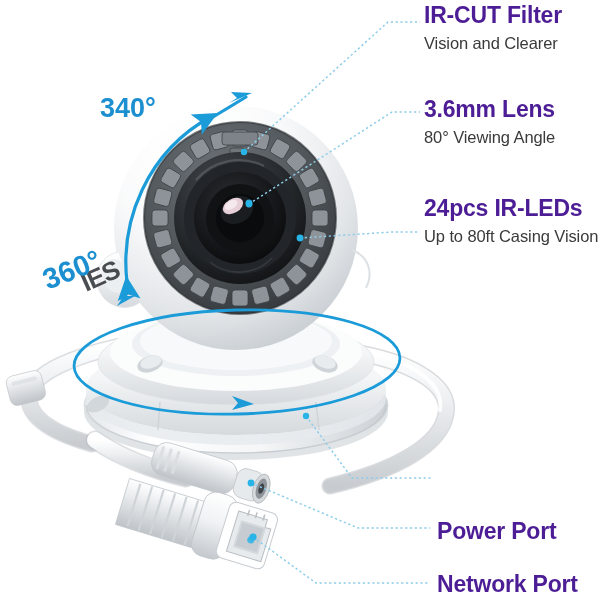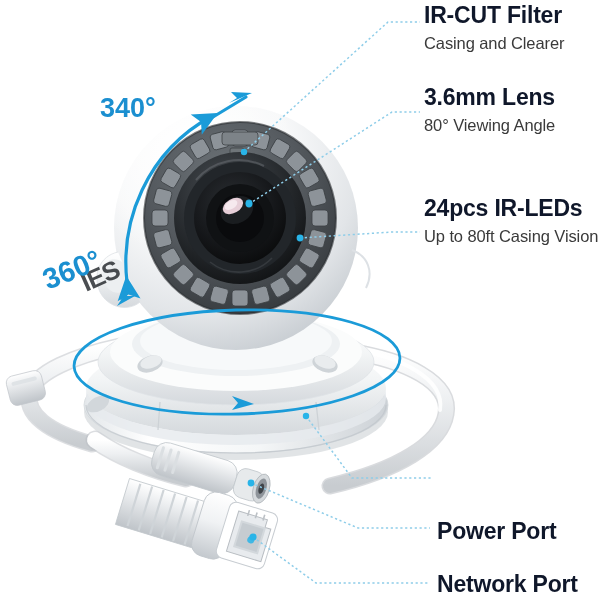--- a/index.html
+++ b/index.html
@@ -9,38 +9,38 @@
     font-family:"Liberation Sans","DejaVu Sans",sans-serif;
     overflow:hidden;
     position:relative;
   }
   #stage{position:absolute;left:0;top:0;width:600px;height:600px;}
   #art{position:absolute;left:0;top:0;width:600px;height:600px;}
 
   
   .callout{position:absolute;}
   .callout .head{
-    color:#0f172a;
+    color:#4c1d95;
     font-weight:bold;
     font-size:23px;
     line-height:26px;
     white-space:nowrap;
     letter-spacing:-0.2px;
   }
   .callout .sub{
     color:#3a3a3a;
     font-size:16.5px;
     line-height:21px;
     white-space:nowrap;
     margin-top:5px;
     letter-spacing:-0.1px;
   }
 
   #c-ircut{left:424px;top:2px;}
-  #c-lens{left:424px;top:84px;}
+  #c-lens{left:424px;top:96px;}
   #c-leds{left:424px;top:195px;}
   #c-casing{left:437px;top:452px;}
   #c-power{left:437px;top:518px;}
   #c-network{left:437px;top:571px;}
 
   
   .deg{
     position:absolute;
     color:#1b8fd0;
     font-weight:bold;
@@ -366,21 +366,21 @@
       <circle cx="251" cy="483" r="3.4"></circle>
       <circle cx="253" cy="537" r="3.6"></circle>
     </g>
   </svg>
 
   <div class="deg" id="deg180">340°</div>
   <div class="deg" id="deg360">360°</div>
 
   <div class="callout" id="c-ircut">
     <div class="head">IR-CUT Filter</div>
-    <div class="sub">Casing and Clearer</div>
+    <div class="sub">Vision and Clearer</div>
   </div>
 
   <div class="callout" id="c-lens">
     <div class="head">3.6mm Lens</div>
     <div class="sub">80° Viewing Angle</div>
   </div>
 
   <div class="callout" id="c-leds">
     <div class="head">24pcs IR-LEDs</div>
     <div class="sub">Up to 80ft Casing Vision</div>

